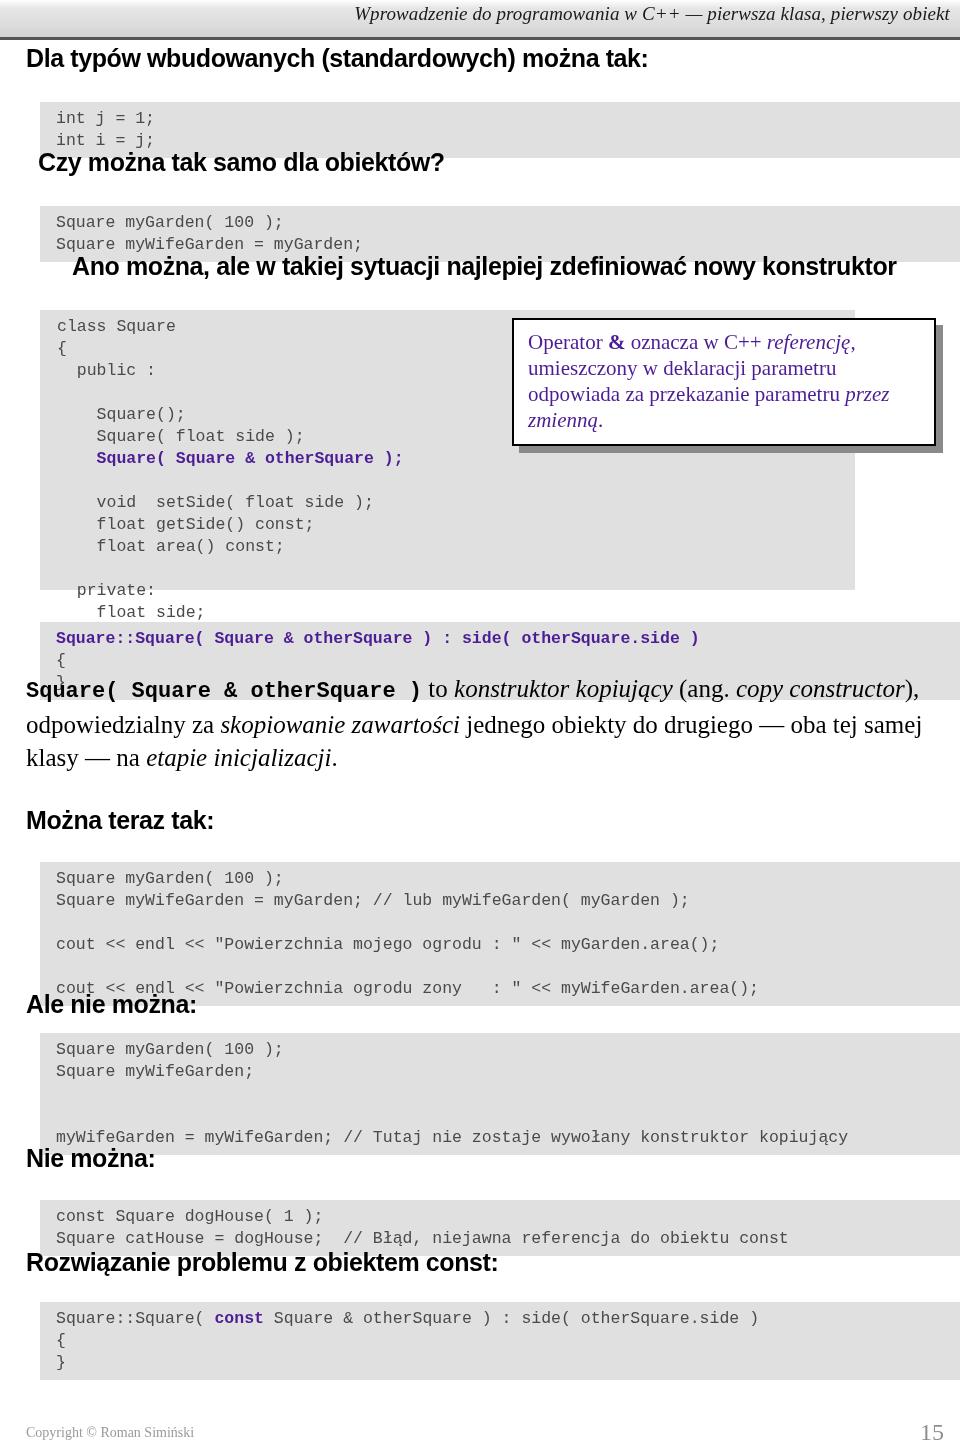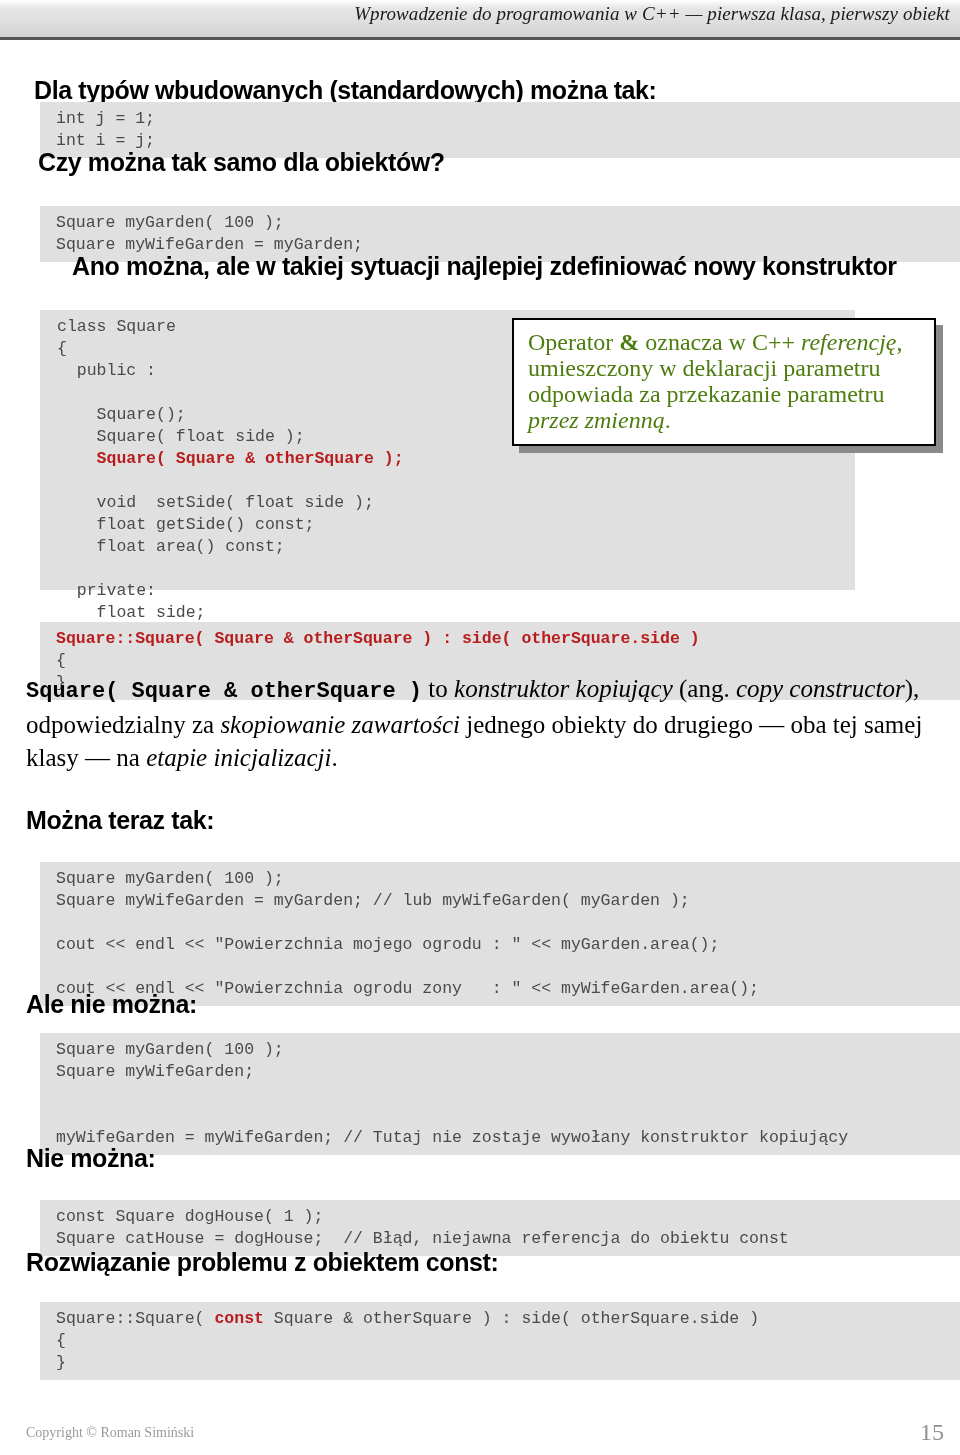--- a/index.html
+++ b/index.html
@@ -55,36 +55,36 @@
     font-family: "Liberation Mono", monospace;
     font-size: 16.5px;
     line-height: 22px;
     color: #4a4a4a;
     background: #e0e0e0;
     margin: 14px;
     padding: 6px 0 6px 16px;
     white-space: pre;
     box-sizing: border-box;
   }
-  pre.code-block b { color: #b91c1c; font-weight: bold; }
+  pre.code-block b { color: #4c1d95; font-weight: bold; }
 
   
   .callout {
     position: absolute;
     background: #ffffff;
     border: 2px solid #000000;
     box-shadow: 7px 7px 0 0 #8a8a8a;
     box-sizing: border-box;
     padding: 9px 14px 11px 14px;
   }
   .callout-text {
     font-family: "Liberation Serif", serif;
-    font-size: 24px;
+    font-size: 21px;
     line-height: 26px;
-    color: #4d7c0f;
+    color: #4c1d95;
   }
   .callout-text i { font-style: italic; }
   .callout-text b { font-weight: bold; }
 
   
   p.prose {
     font-family: "Liberation Serif", serif;
     font-size: 25px;
     line-height: 33px;
     color: #000000;
@@ -121,21 +121,21 @@
   
   .abs { position: absolute; }
 </style>
 </head>
 <body>
 
 <div class="page-header">
   <div class="page-header-title">Wprowadzenie do programowania w C++ — pierwsza klasa, pierwszy obiekt</div>
 </div>
 
-<h2 class="section-heading abs" style="left:34px; top:44px;margin-top:32px;">Dla typów wbudowanych (standardowych) można tak:</h2>
+<h2 class="section-heading abs" style="left:26px; top:44px;">Dla typów wbudowanych (standardowych) można tak:</h2>
 
 <pre class="code-block abs" style="left:26px; top:88px; width:922px;">int j = 1;
 int i = j;</pre>
 
 <h2 class="section-heading abs indent" style="left:26px; top:148px;">Czy można tak samo dla obiektów?</h2>
 
 <pre class="code-block abs" style="left:26px; top:192px; width:922px;">Square myGarden( 100 );
 Square myWifeGarden = myGarden;</pre>
 
 <h2 class="section-heading abs" style="left:26px; top:252px;margin-left:46px;">Ano można, ale w takiej sytuacji najlepiej zdefiniować nowy konstruktor</h2>

